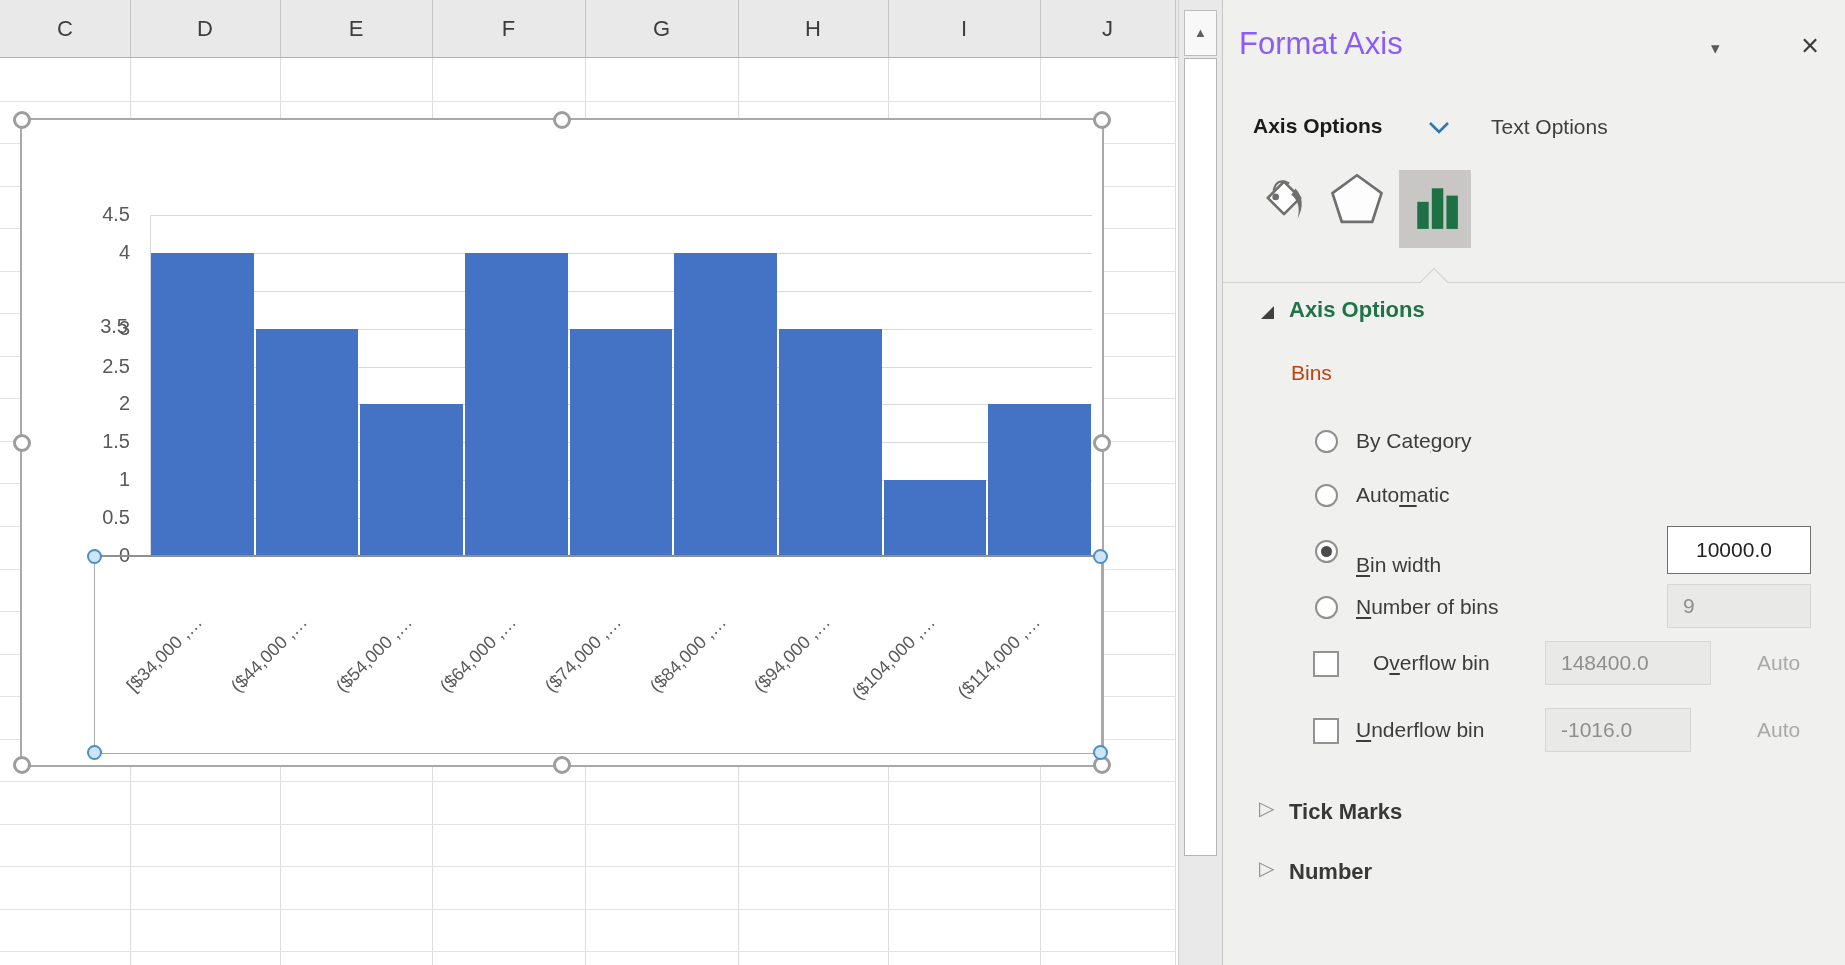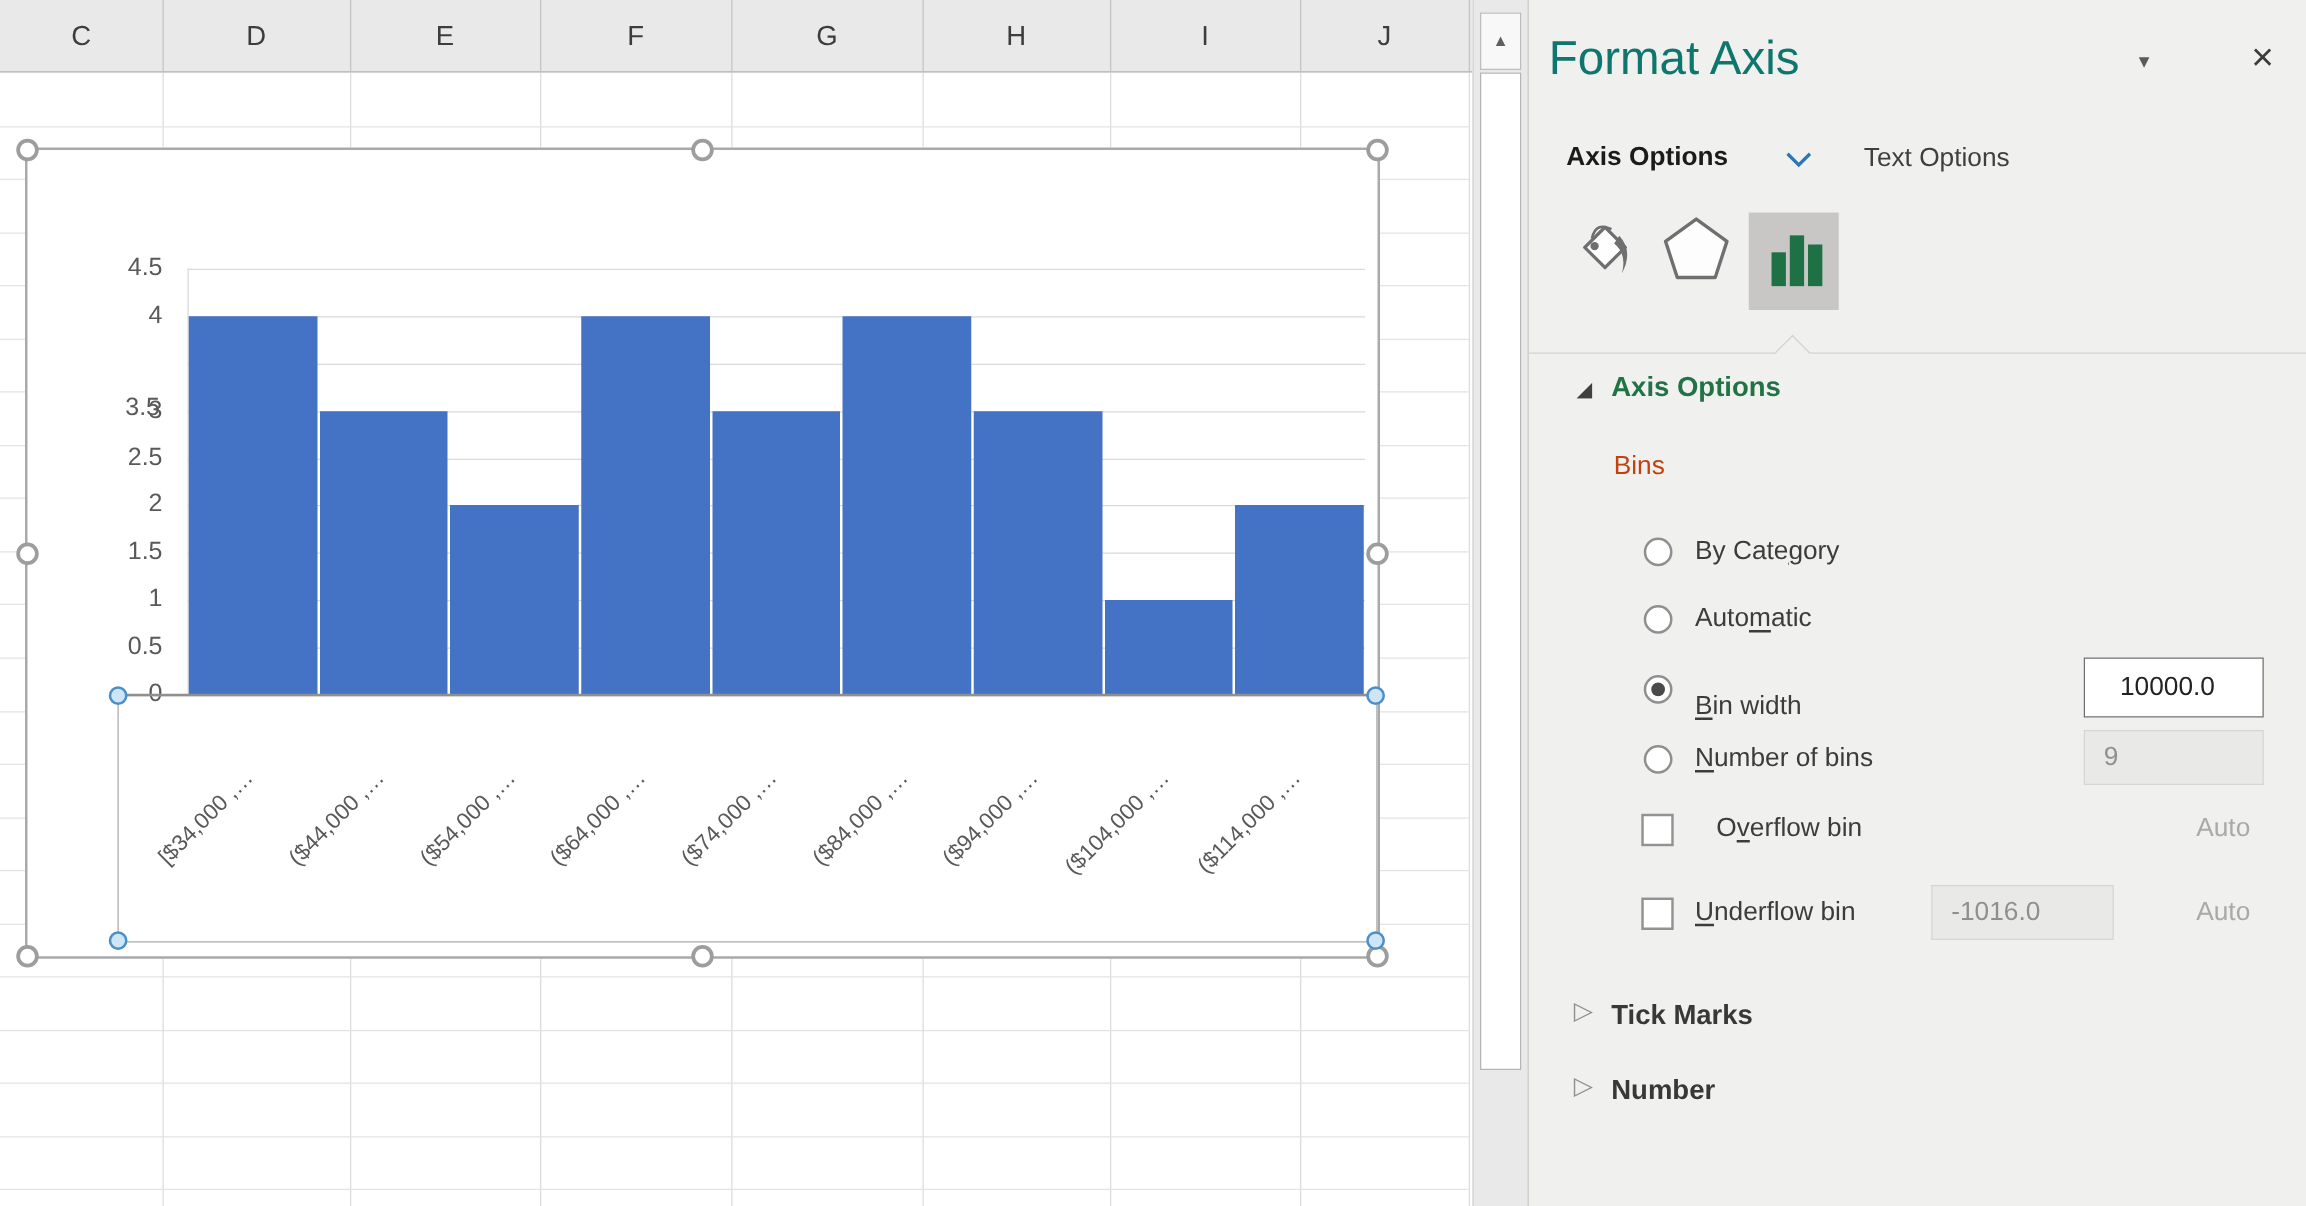--- a/index.html
+++ b/index.html
@@ -39,21 +39,21 @@
   #scroll-up{position:absolute;left:5px;top:10px;width:33px;height:46px;background:#f8f8f8;
              border:1px solid #bdbdbd;box-sizing:border-box;text-align:center;line-height:44px;
              font-size:13px;color:#5f5f5f;cursor:default}
   #scroll-thumb{position:absolute;left:5px;top:58px;width:33px;height:798px;background:#ffffff;
                 border:1px solid #b5b5b5;box-sizing:border-box}
 
   
   #panel{position:absolute;left:1222px;top:0;width:623px;height:965px;background:#f0f0ef;
          border-left:1px solid #c6c6c6;box-sizing:border-box;overflow:hidden}
   .abs{position:absolute}
-  #panel-title{left:16px;top:26px;font-size:38px;color:#0f766e}
+  #panel-title{left:16px;top:26px;font-size:31px;color:#8b5cf6}
   #panel-caret{left:488px;top:38px;font-size:17px;color:#5a5a5a}
   #panel-close{left:578px;top:28px;font-size:31px;color:#3c3c3c}
   #tab-axis{left:30px;top:114px;font-size:21px;font-weight:bold;color:#1b1b1b}
   #tab-axis-chev{left:204px;top:120px}
   #tab-text{left:268px;top:115px;font-size:21px;color:#3f3f3f}
   .iconbtn{width:60px;height:66px;top:172px}
   #icon-axis-box{left:176px;top:170px;width:72px;height:78px;background:#c8c7c5}
   #icon-axis-box svg{position:absolute;left:14px;top:11px}
   #pane-divider{left:0;top:282px;width:623px;height:1px;background:#d2d2d2}
   #divider-caret{left:201px;top:272px;width:19px;height:19px;background:#f0f0ef;
@@ -246,20 +246,21 @@
   <div class="abs radio" style="left:92px;top:540px" data-checked="true"></div>
   <div class="abs rowlabel" style="left:133px;top:553px"><span class="accel">B</span><span>in width</span></div>
   <input class="tinput" style="left: 444px; top: 526px; width: 144px; height: 48px; padding-left: 28px;" value="10000.0">
 
   <div class="abs radio" style="left:92px;top:596px" data-checked="false"></div>
   <div class="abs rowlabel" style="left:133px;top:595px"><span class="accel">N</span><span>umber of bins</span></div>
   <input class="tinput disabled" style="left: 444px; top: 584px; width: 144px; height: 44px;" value="9">
 
   <div class="abs checkbox" style="left:90px;top:651px" data-checked="false"></div>
   <div class="abs rowlabel" style="left:150px;top:651px"><span>O</span><span class="accel">v</span><span>erflow bin</span></div>
+  <input class="tinput disabled" style="left: 322px; top: 641px; width: 166px; height: 44px;" value="148400.0">
   <div class="abs autolbl" style="left:534px;top:651px">Auto</div>
 
   <div class="abs checkbox" style="left:90px;top:718px" data-checked="false"></div>
   <div class="abs rowlabel" style="left:133px;top:718px"><span class="accel">U</span><span>nderflow bin</span></div>
   <input class="tinput disabled" style="left: 322px; top: 708px; width: 146px; height: 44px;" value="-1016.0">
   <div class="abs autolbl" style="left:534px;top:718px">Auto</div>
 
   <div class="abs tri-closed" style="left:36px;top:796px">▷</div>
   <div class="abs sechdr" style="left:66px;top:799px">Tick Marks</div>
   <div class="abs tri-closed" style="left:36px;top:856px">▷</div>

